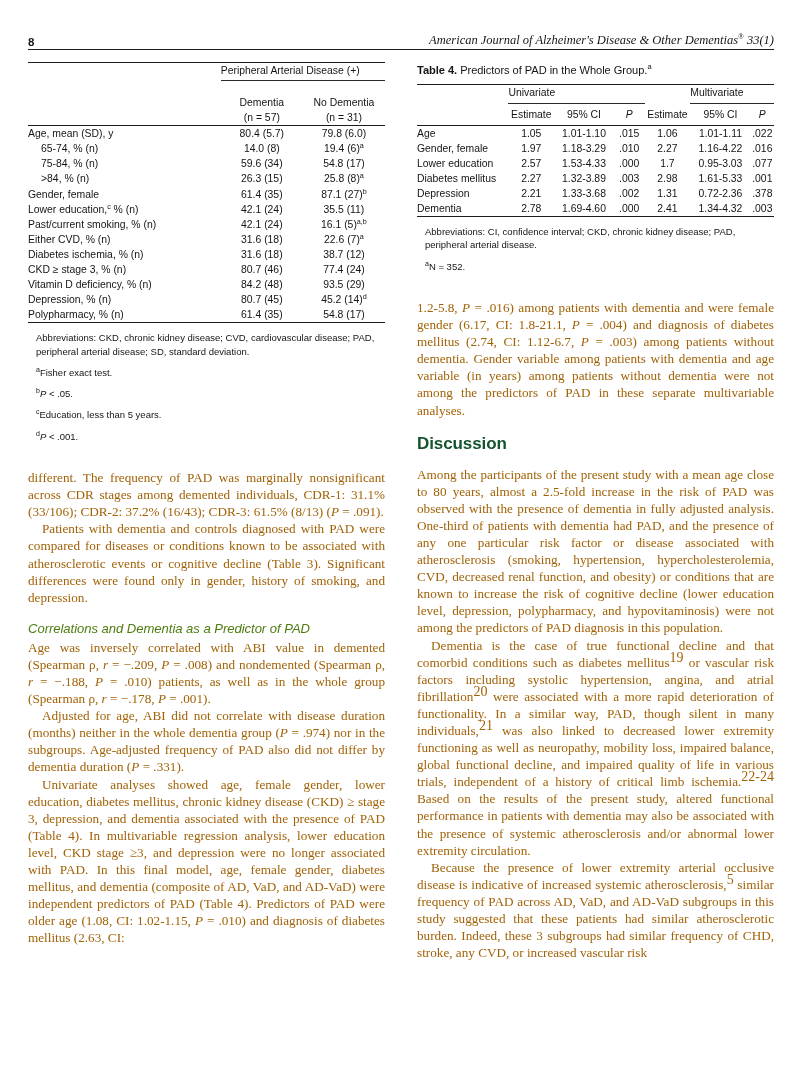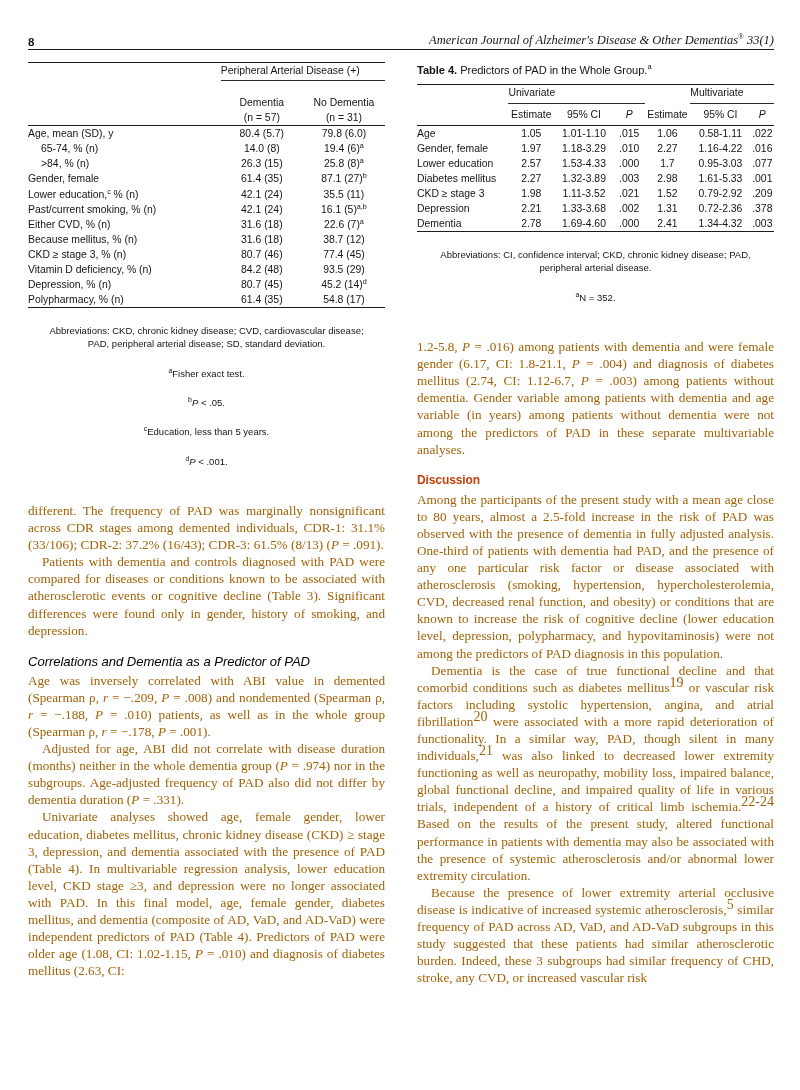--- a/index.html
+++ b/index.html
@@ -127,21 +127,21 @@
   }
   .ital { font-style: italic; }
 
   .tbl-notes {
     font-family: "Liberation Sans", sans-serif;
     font-size: 9.5px;
     line-height: 1.4;
     color: #141414;
     margin-top: 5px;
   }
-  .tbl-notes div { margin: 16px; text-align: center; }
+  .tbl-notes div { margin: 8px; }
   .tbl-notes sup {
     font-size: 7px;
     vertical-align: super;
     line-height: 0;
   }
 
   
   p.body {
     margin: 0;
     font-family: "Liberation Serif", serif;
@@ -155,33 +155,33 @@
   p.body.noindent { text-indent: 0; }
   p.body sup {
     font-size: 14px;
     vertical-align: super;
     line-height: 0;
   }
   p.body i { font-style: italic; }
 
   h2.sect {
     font-family: "Liberation Sans", sans-serif;
-    font-size: 12px;
+    font-size: 17px;
     font-weight: bold;
-    margin: 15px 0 4px 0;
-    color: #c2410c;
+    margin: 15px 0 12px 0;
+    color: #14532d;
     letter-spacing: -0.1px;
   }
   h3.subsect {
     font-family: "Liberation Sans", sans-serif;
     font-size: 13.1px;
     font-style: italic;
     font-weight: normal;
     margin: 15px 0 3px 0;
-    color: #000000;
+    color: #4d7c0f;
     letter-spacing: -0.05px;
   }
   .vspace-md { height: 18px; }
 </style>
 </head>
 <body>
 
 <div class="page">
 
   <div class="runhead">
@@ -222,20 +222,25 @@
               <td>Age, mean (SD), y</td>
               <td class="num">80.4 (5.7)</td>
               <td class="num">79.8 (6.0)</td>
             </tr>
             <tr>
               <td style="padding-left:13px">65-74, % (n)</td>
               <td class="num">14.0 (8)</td>
               <td class="num"><span>19.4 (6)</span><sup class="fn">a</sup></td>
             </tr>
             <tr>
+              <td style="padding-left:13px">75-84, % (n)</td>
+              <td class="num">59.6 (34)</td>
+              <td class="num">54.8 (17)</td>
+            </tr>
+            <tr>
               <td style="padding-left:13px">&gt;84, % (n)</td>
               <td class="num">26.3 (15)</td>
               <td class="num"><span>25.8 (8)</span><sup class="fn">a</sup></td>
             </tr>
             <tr>
               <td>Gender, female</td>
               <td class="num">61.4 (35)</td>
               <td class="num"><span>87.1 (27)</span><sup class="fn">b</sup></td>
             </tr>
             <tr>
@@ -247,28 +252,28 @@
               <td>Past/current smoking, % (n)</td>
               <td class="num">42.1 (24)</td>
               <td class="num"><span>16.1 (5)</span><sup class="fn">a,b</sup></td>
             </tr>
             <tr>
               <td>Either CVD, % (n)</td>
               <td class="num">31.6 (18)</td>
               <td class="num"><span>22.6 (7)</span><sup class="fn">a</sup></td>
             </tr>
             <tr>
-              <td>Because mellitus, % (n)</td>
+              <td>Diabetes ischemia, % (n)</td>
               <td class="num">31.6 (18)</td>
               <td class="num">38.7 (12)</td>
             </tr>
             <tr>
               <td>CKD ≥ stage 3, % (n)</td>
               <td class="num">80.7 (46)</td>
-              <td class="num">77.4 (45)</td>
+              <td class="num">77.4 (24)</td>
             </tr>
             <tr>
               <td>Vitamin D deficiency, % (n)</td>
               <td class="num">84.2 (48)</td>
               <td class="num">93.5 (29)</td>
             </tr>
             <tr>
               <td>Depression, % (n)</td>
               <td class="num">80.7 (45)</td>
               <td class="num"><span>45.2 (14)</span><sup class="fn">d</sup></td>
@@ -336,21 +341,21 @@
               <td class="num" style="padding:3px 0">95% CI</td>
               <td class="num ital" style="padding:3px 0">P</td>
             </tr>
 
             <tr class="pad-t">
               <td>Age</td>
               <td class="num">1.05</td>
               <td class="num">1.01-1.10</td>
               <td class="num">.015</td>
               <td class="num">1.06</td>
-              <td class="num">0.58-1.11</td>
+              <td class="num">1.01-1.11</td>
               <td class="num">.022</td>
             </tr>
             <tr>
               <td>Gender, female</td>
               <td class="num">1.97</td>
               <td class="num">1.18-3.29</td>
               <td class="num">.010</td>
               <td class="num">2.27</td>
               <td class="num">1.16-4.22</td>
               <td class="num">.016</td>
@@ -365,29 +370,20 @@
               <td class="num">.077</td>
             </tr>
             <tr>
               <td>Diabetes mellitus</td>
               <td class="num">2.27</td>
               <td class="num">1.32-3.89</td>
               <td class="num">.003</td>
               <td class="num">2.98</td>
               <td class="num">1.61-5.33</td>
               <td class="num">.001</td>
-            </tr>
-            <tr>
-              <td>CKD ≥ stage 3</td>
-              <td class="num">1.98</td>
-              <td class="num">1.11-3.52</td>
-              <td class="num">.021</td>
-              <td class="num">1.52</td>
-              <td class="num">0.79-2.92</td>
-              <td class="num">.209</td>
             </tr>
             <tr>
               <td>Depression</td>
               <td class="num">2.21</td>
               <td class="num">1.33-3.68</td>
               <td class="num">.002</td>
               <td class="num">1.31</td>
               <td class="num">0.72-2.36</td>
               <td class="num">.378</td>
             </tr>

